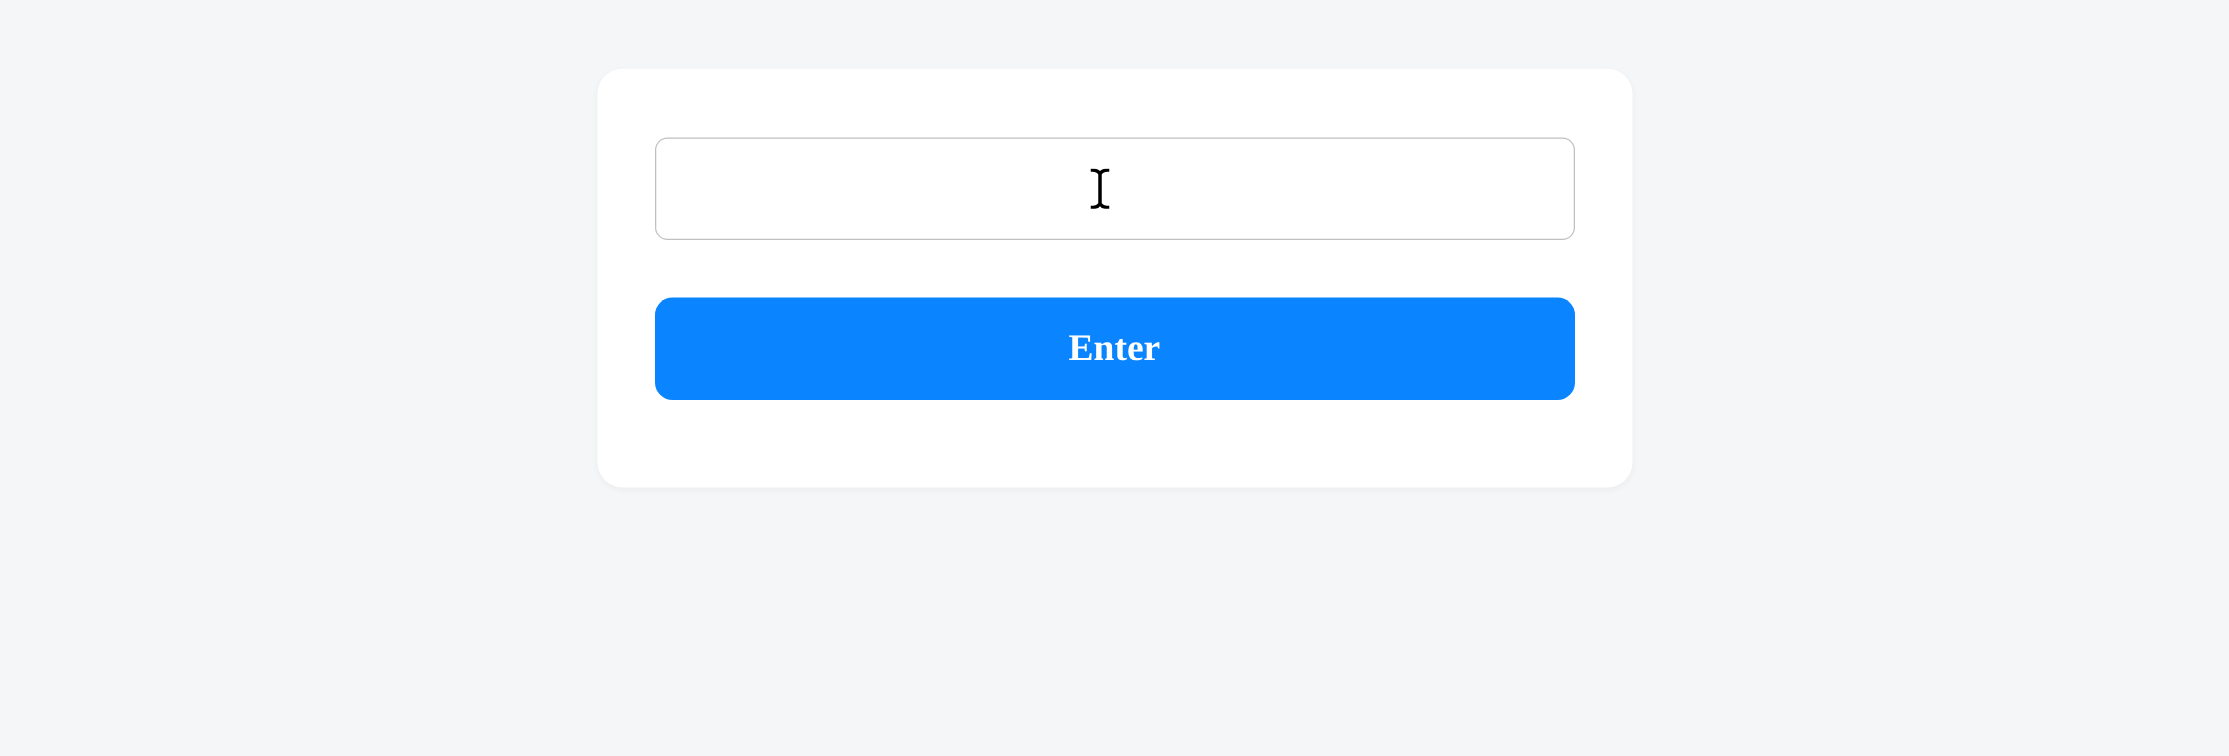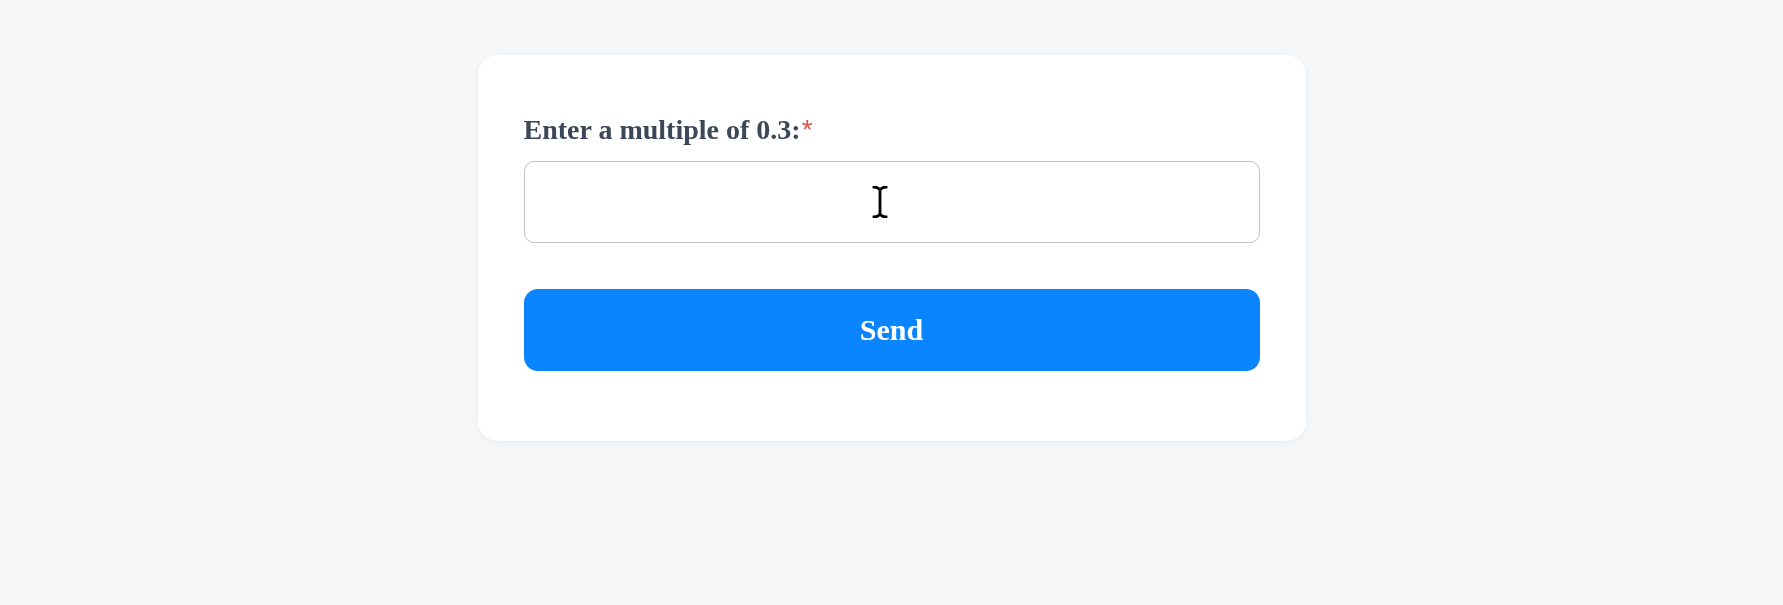--- a/index.html
+++ b/index.html
@@ -71,23 +71,20 @@
       transform: translateY(-50%);
       width: 18px;
       height: 32px;
       pointer-events: none;
     }
   </style>
 </head>
 <body>
 
 <div class="card">
-  <label class="form-label">
-    <span>Enter a multiple of 0.3:</span><span class="required-marker">*</span>
-  </label>
   <div class="input-wrapper">
     <input type="text" class="text-input" autofocus="" value="" style="">
     <svg class="text-cursor-icon" viewBox="0 0 18 32">
       <path d="M 3 1 Q 7 1 9 4 Q 11 1 15 1 M 9 4 L 9 28 M 3 31 Q 7 31 9 28 Q 11 31 15 31" stroke="#000000" stroke-width="2.8" fill="none" stroke-linecap="square"></path>
     </svg>
   </div>
-  <button class="submit-button">Send</button>
+  <button class="submit-button">Enter</button>
 </div>
 
 </body></html>

